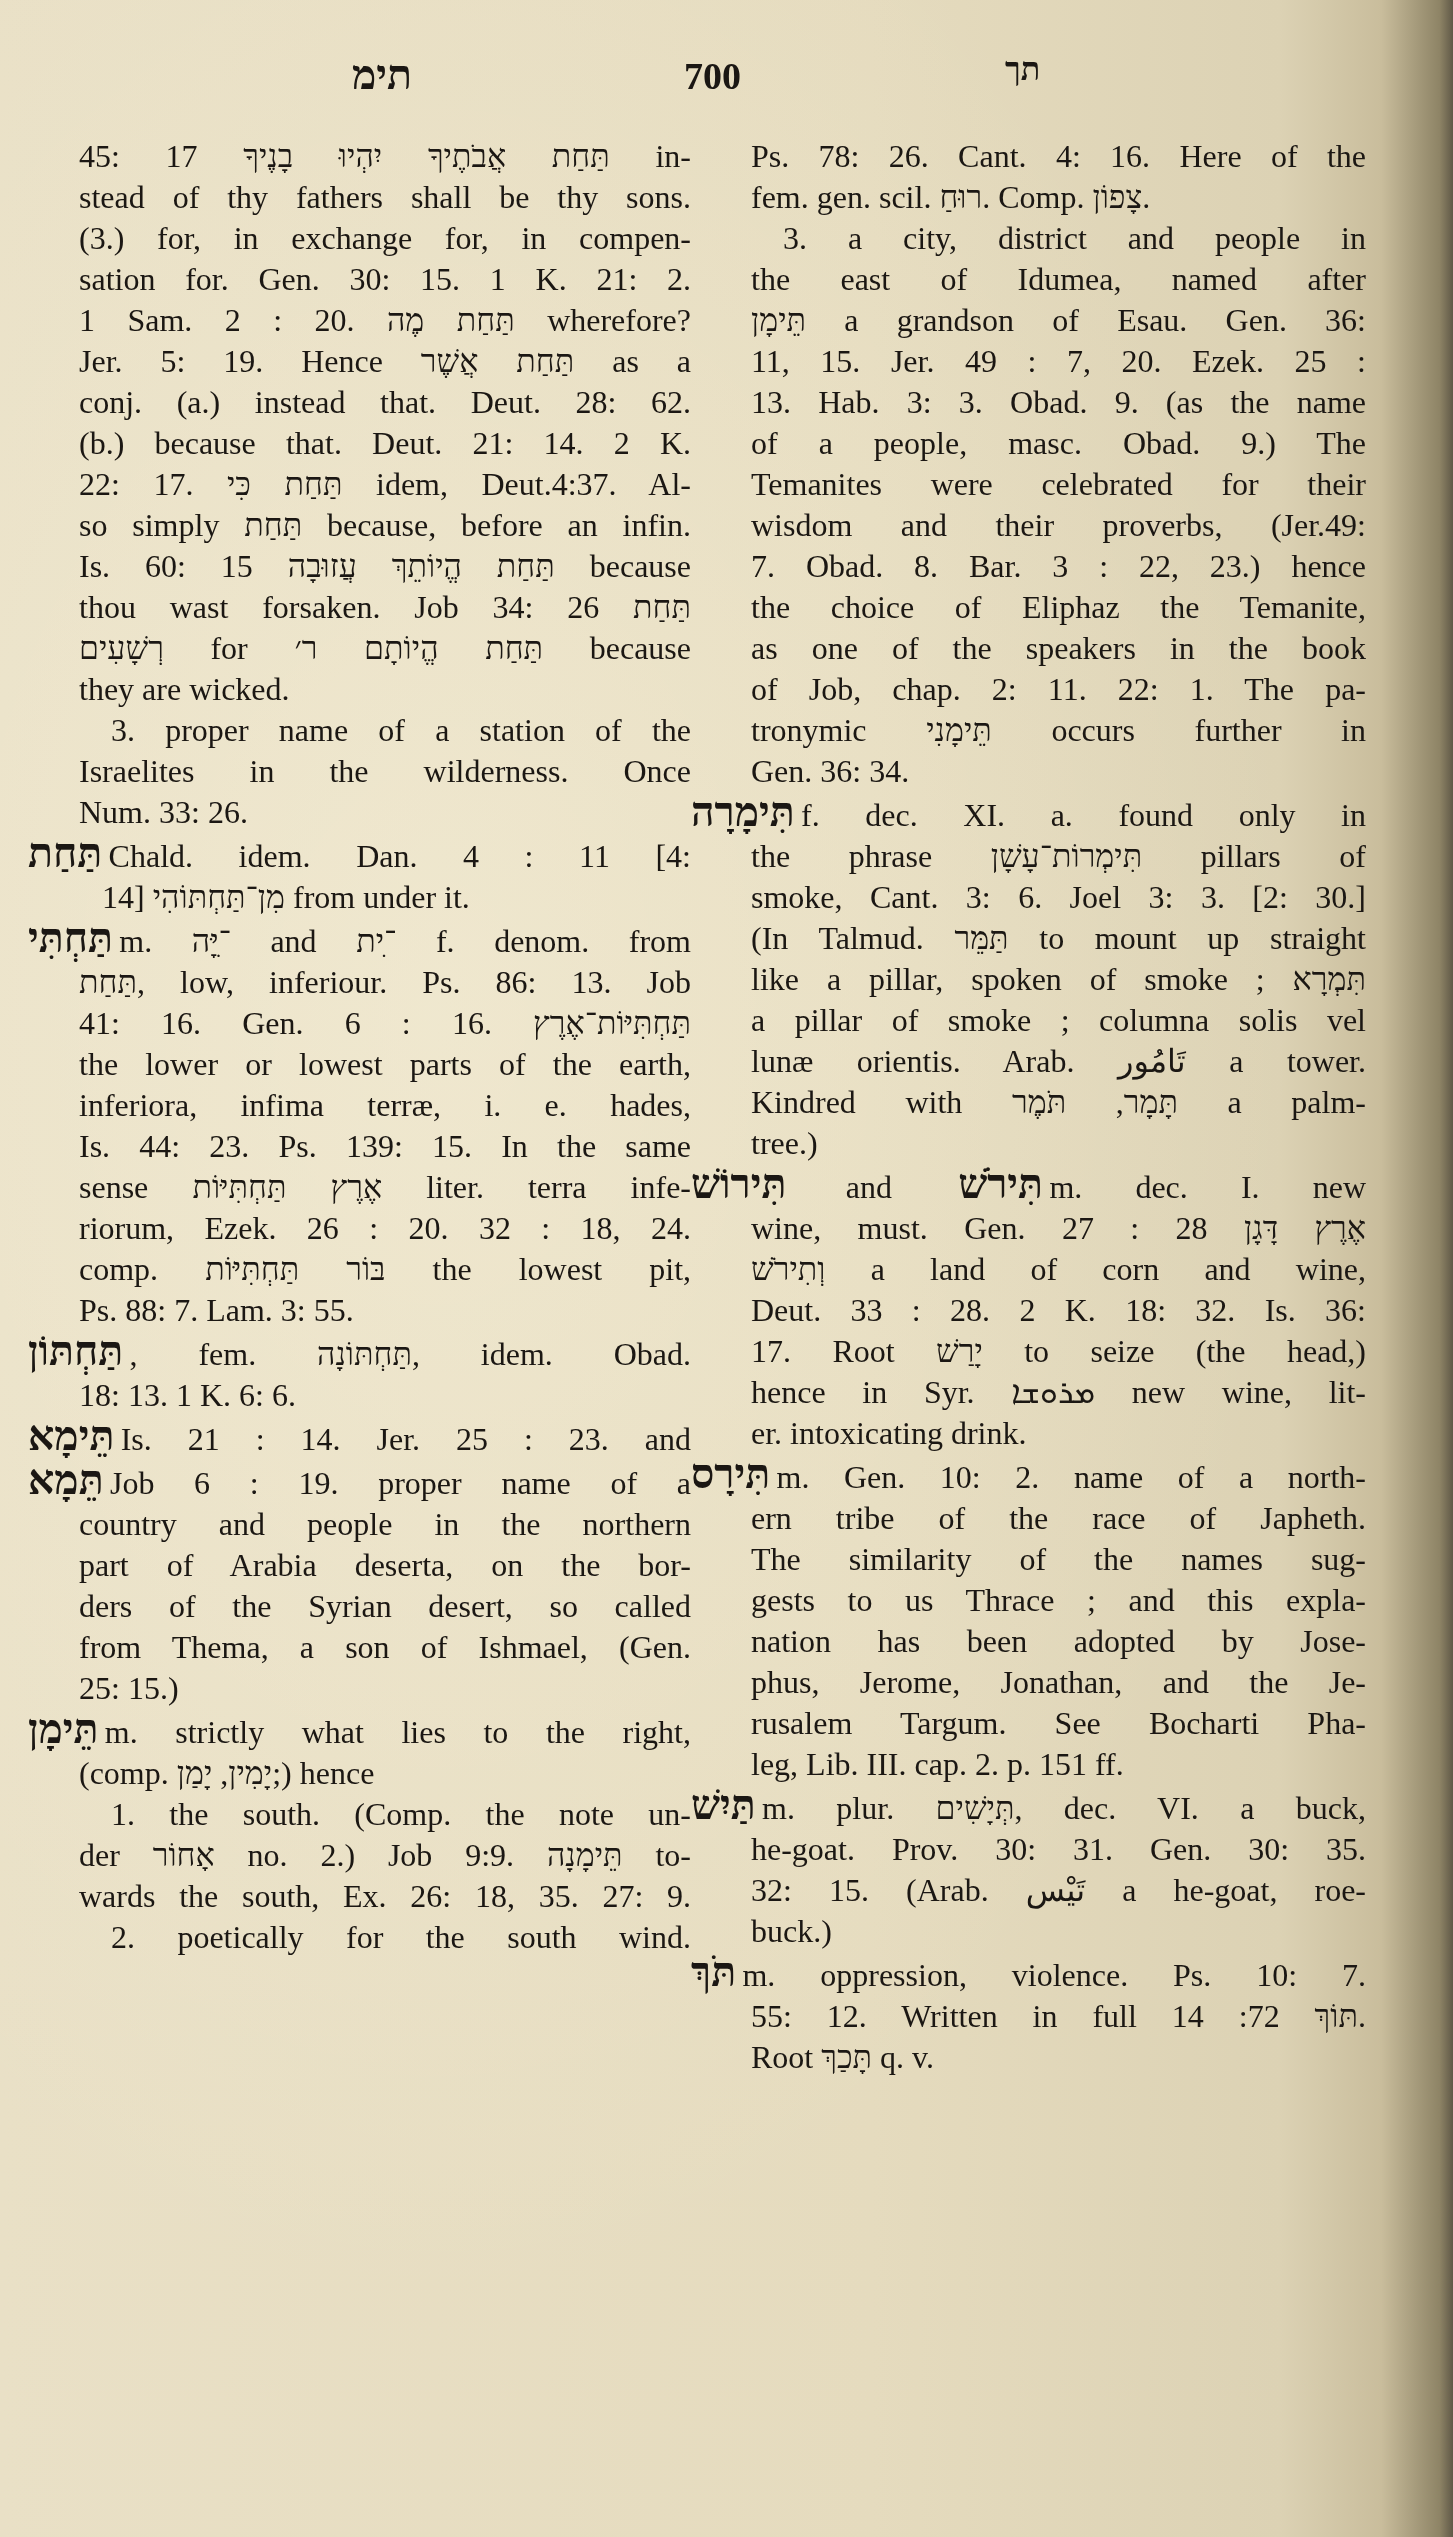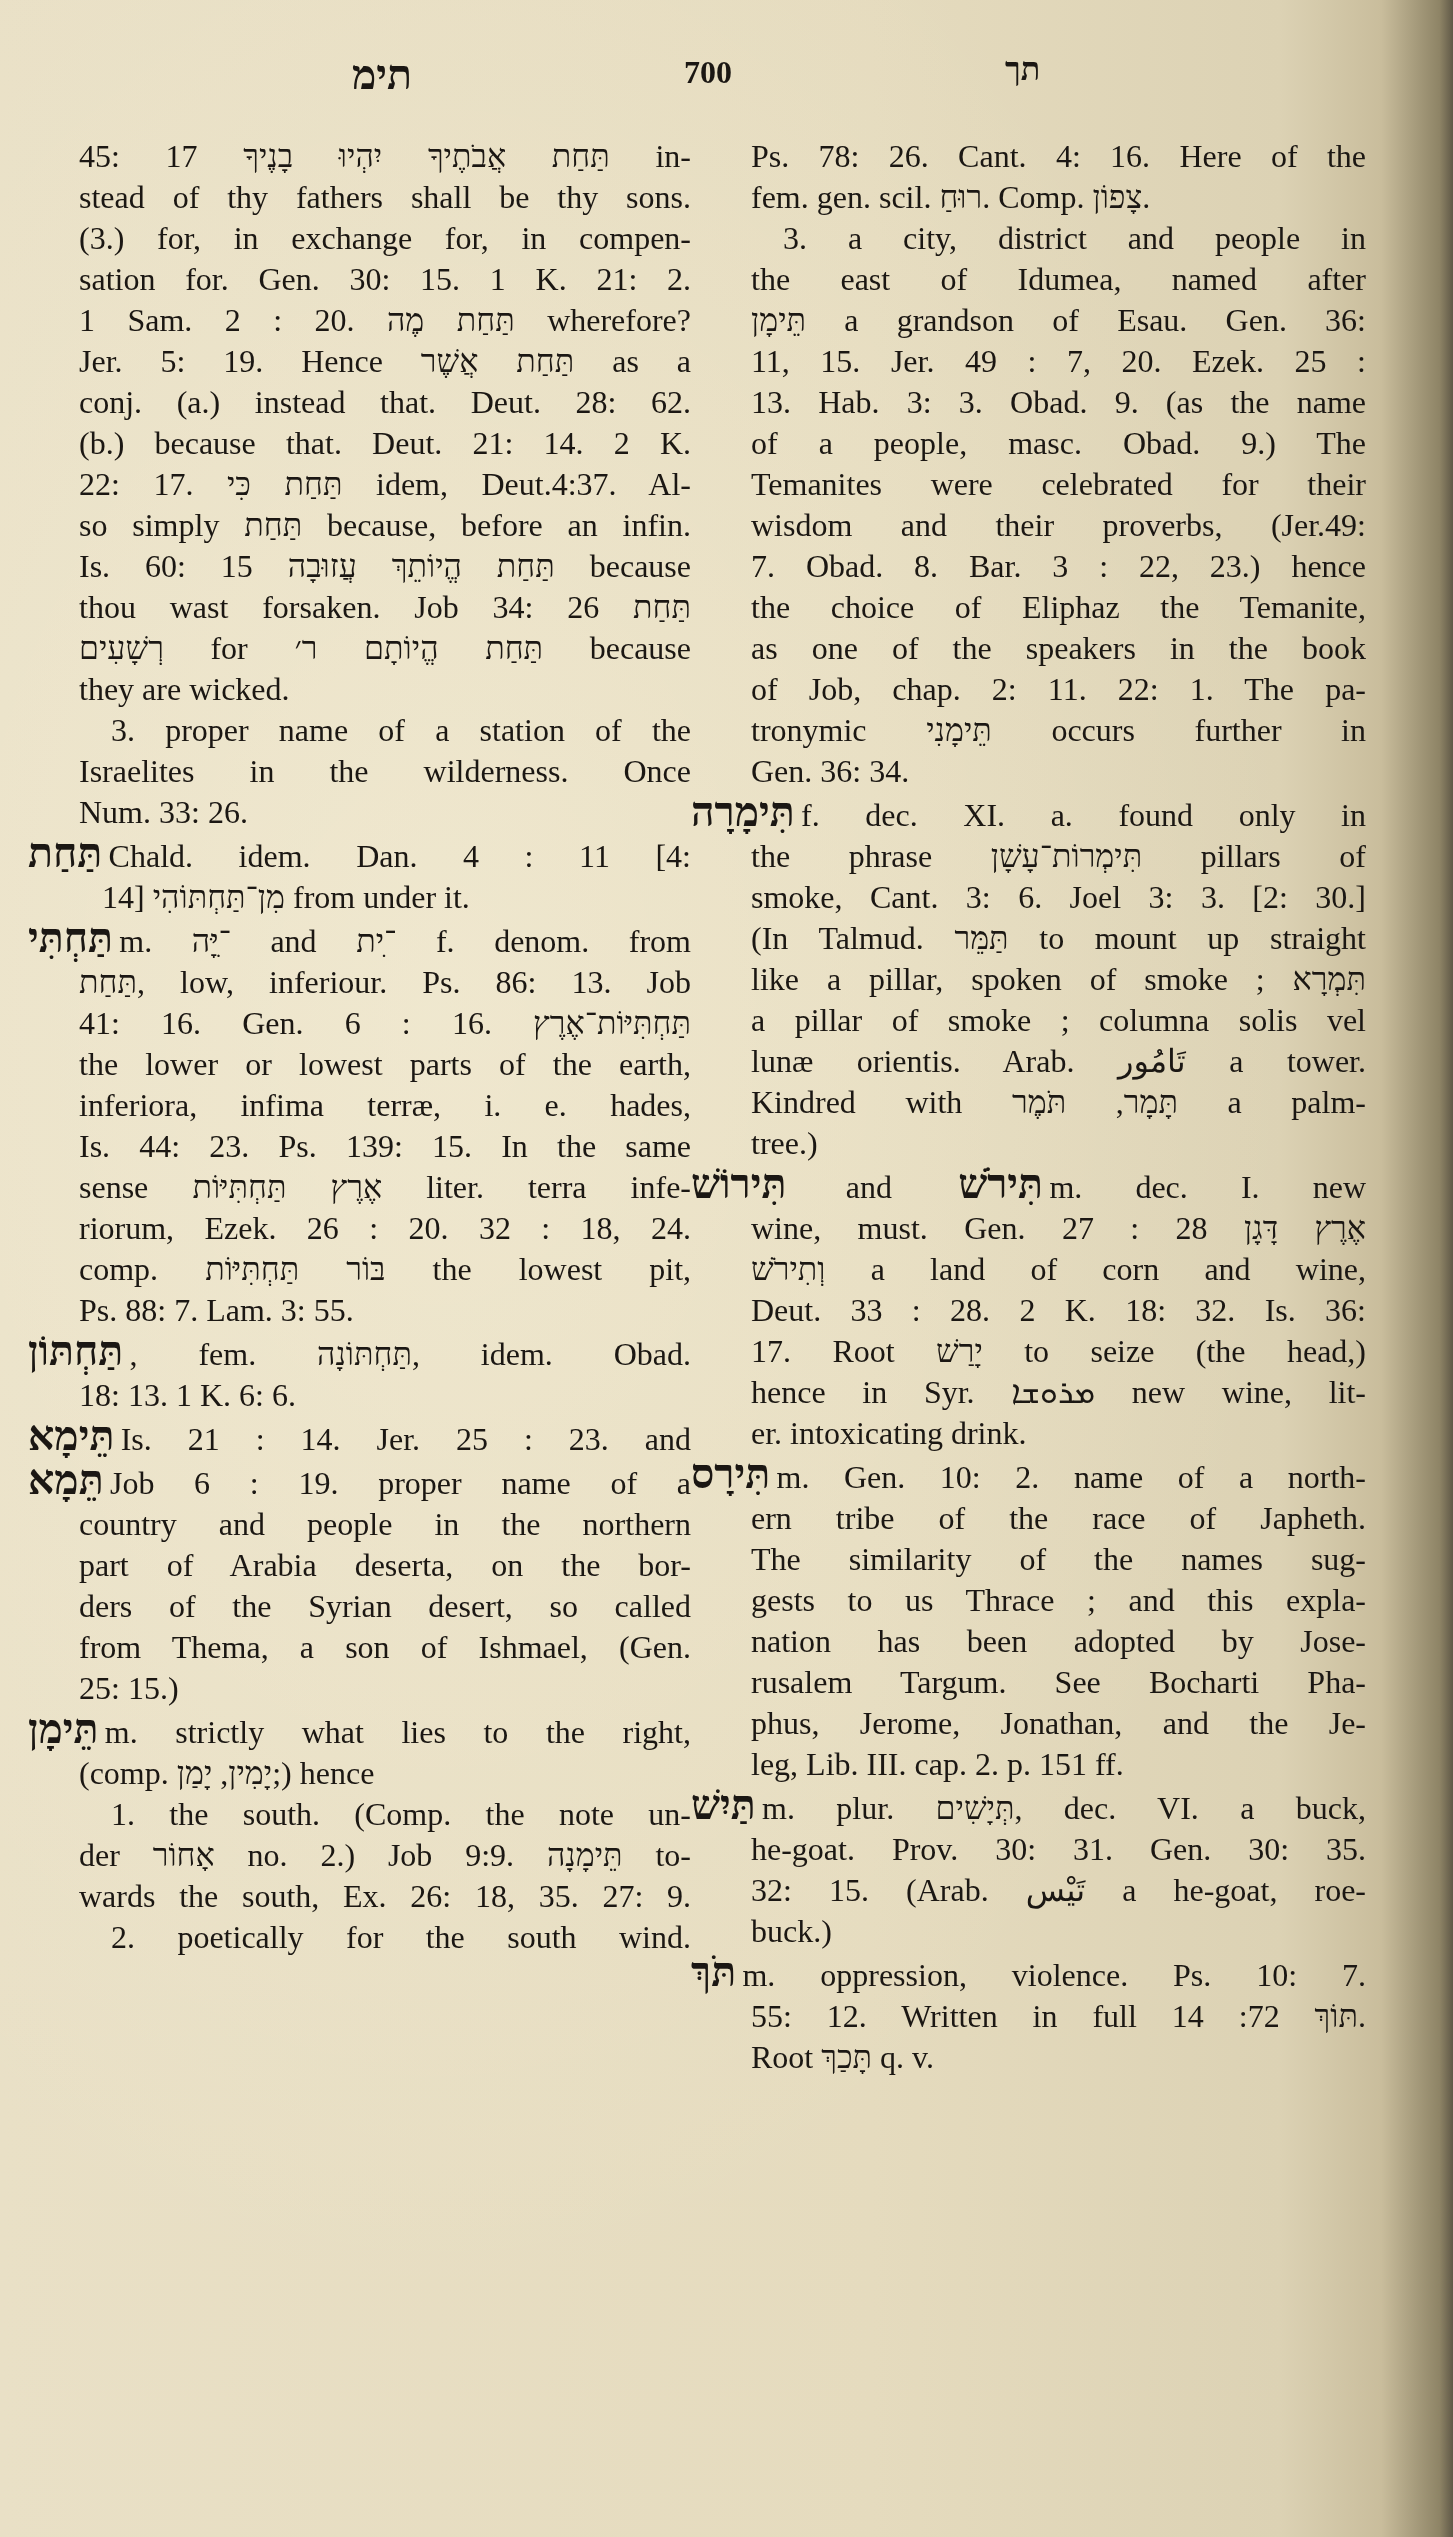--- a/index.html
+++ b/index.html
@@ -13,21 +13,21 @@
     position: relative; width: 1454px; height: 2538px;
     background:
       radial-gradient(ellipse at 30% 40%, rgba(255,250,230,0.35), rgba(0,0,0,0) 60%),
       linear-gradient(to right, #e9e0c6 0%, #e5dbbe 60%, #dcd2b4 88%, #c9bd9c 95%, #8e8466 99%, #5d5645 100%);
   }
   .running-head {
     position: absolute; top: 51px; left: 0; width: 1408px; height: 57px;
     font-family: "Liberation Serif", serif; font-weight: bold;
   }
   .rh-left { position: absolute; left: 352px; top: 0; font-size: 41px; direction: rtl; }
-  .rh-page { position: absolute; left: 684px; top: 2.5px; font-size: 32px; }
+  .rh-page { position: absolute; left: 684px; top: 2.5px; font-size: 38px; }
   .rh-right { position: absolute; left: 1005px; top: 0; font-size: 32px; direction: rtl; }
 
   .col {
     position: absolute; top: 136px;
     font-family: "Liberation Serif", serif;
     font-size: 32px; line-height: 41px;
     text-align: justify; hyphens: manual;
   }
   .col-left { left: 79px; width: 612px; }
   .col-right { left: 751px; width: 615px; }
@@ -159,22 +159,22 @@
       <span class="line">hence in Syr.  ܡܪܘܫܐ  new wine, lit-</span>
       <span class="line last">er. intoxicating drink.</span>
     </div>
 
     <div>
       <span class="line"><span class="entry-head">תִּירָס</span><span>m.  Gen. 10: 2. name of a north-</span></span>
       <span class="line">ern  tribe  of  the  race  of  Japheth.</span>
       <span class="line">The  similarity  of  the  names  sug-</span>
       <span class="line">gests to us Thrace ; and this expla-</span>
       <span class="line">nation  has  been  adopted  by  Jose-</span>
+      <span class="line">phus, Jerome, Jonathan, and the Je-</span>
       <span class="line">rusalem Targum.  See Bocharti Pha-</span>
-      <span class="line">phus, Jerome, Jonathan, and the Je-</span>
       <span class="line last">leg, Lib. III. cap. 2. p. 151 ff.</span>
     </div>
 
     <div>
       <span class="line"><span class="entry-head">תַּיִשׁ</span><span>m.  plur.  תְּיָשִׁים,  dec.  VI.  a  buck,</span></span>
       <span class="line">he-goat.   Prov. 30: 31.   Gen. 30: 35.</span>
       <span class="line">32: 15. (Arab.  تَيْس  a  he-goat, roe-</span>
       <span class="line last">buck.)</span>
     </div>
 

